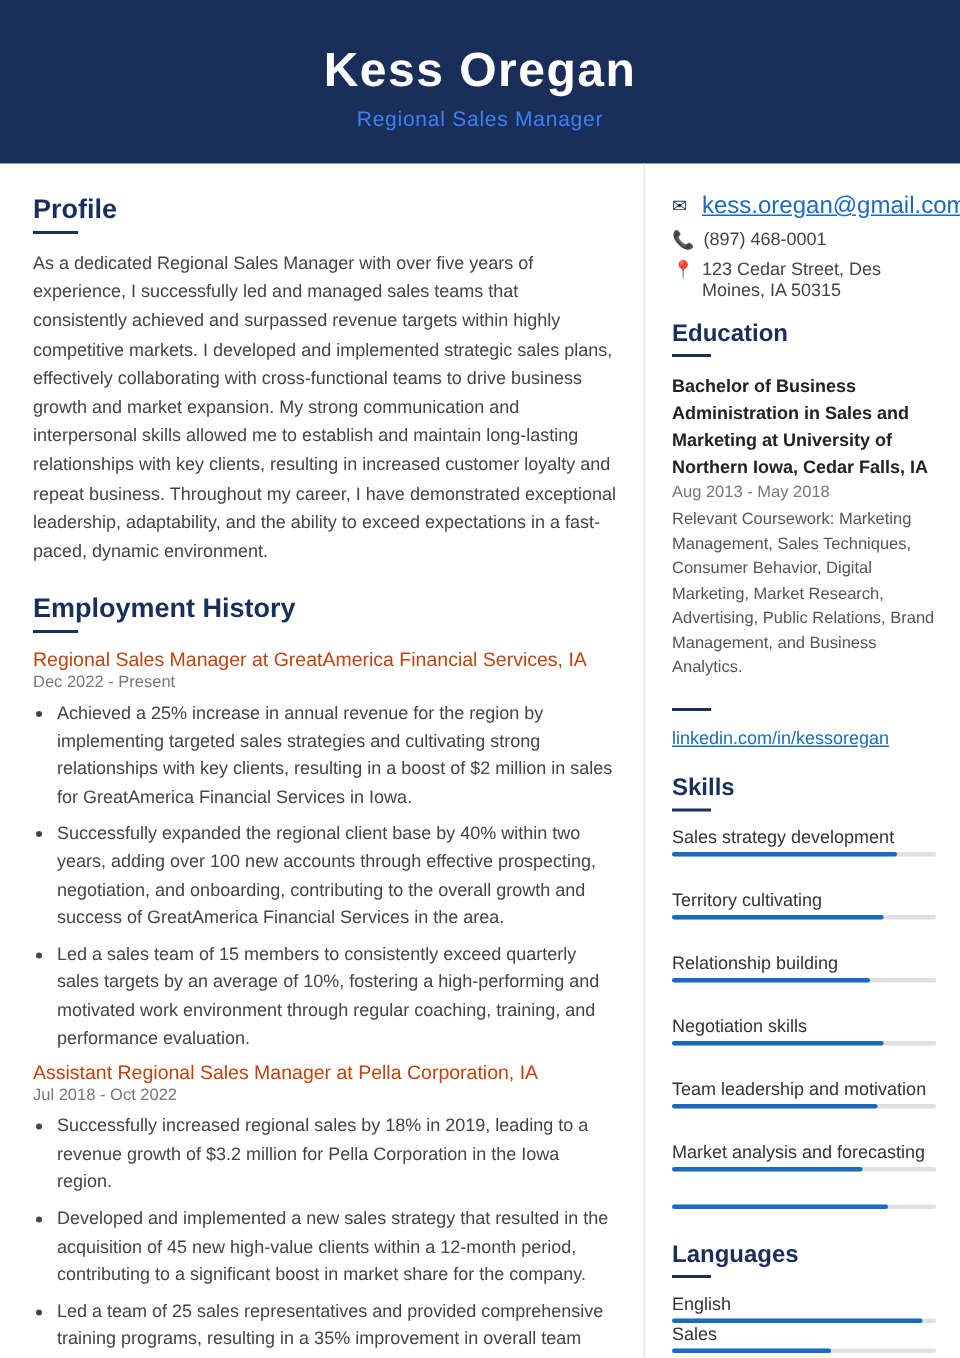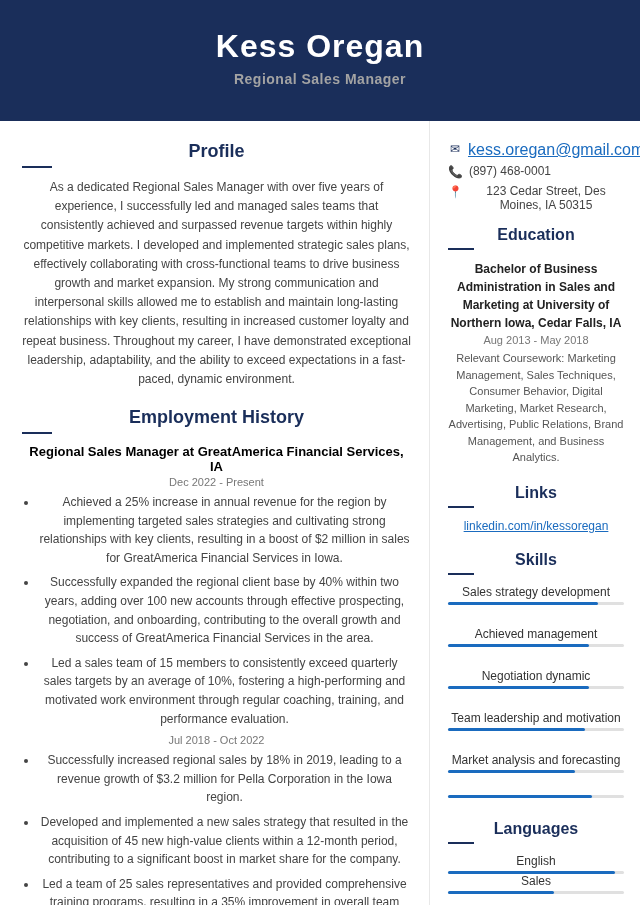--- a/index.html
+++ b/index.html
@@ -14,33 +14,32 @@
     }
     .page {
       width: 640px;
       background: #fff;
       min-height: 905px;
     }
     .header {
       background: #1a2e5a;
       color: #fff;
       text-align: center;
-      padding: 28px 20px 34px;
+      padding: 28px 20px 22px;
     }
     .header-name {
       font-size: 32px;
       font-weight: bold;
       letter-spacing: 1px;
       margin-bottom: 6px;
     }
     .header-title {
       font-size: 14px;
-      color: #a3a3a3;
+      color: #3b82f6;
       letter-spacing: 0.5px;
-      font-weight: bold;
     }
     .body {
       display: flex;
       flex-direction: row;
     }
     .left-col {
       flex: 1;
       padding: 20px 18px 20px 22px;
       border-right: 1px solid #e8e8e8;
     }
@@ -53,30 +52,30 @@
       font-weight: bold;
       color: #1a2e5a;
       margin-bottom: 4px;
     }
     .section-divider {
       border: none;
       border-top: 2px solid #1a2e5a;
       width: 30px;
       margin-bottom: 10px;
     }
-    .section { margin-bottom: 18px; text-align: center; }
+    .section { margin-bottom: 18px; }
     .profile-text {
       font-size: 12px;
       line-height: 1.6;
       color: #444;
     }
     .emp-job-title {
-      font-weight: bold;
+      font-weight: normal;
       font-size: 13px;
-      color: #000000;
+      color: #c2410c;
       margin-top: 0;
       margin-bottom: 2px;
     }
     .emp-date {
       font-size: 11px;
       color: #777;
       margin-bottom: 5px;
     }
     .emp-bullets {
       padding-left: 16px;
@@ -213,20 +212,21 @@
           <div class="emp-job-title">Regional Sales Manager at GreatAmerica Financial Services, IA</div>
           <div class="emp-date">Dec 2022 - Present</div>
           <ul class="emp-bullets">
             <li>Achieved a 25% increase in annual revenue for the region by implementing targeted sales strategies and cultivating strong relationships with key clients, resulting in a boost of $2 million in sales for GreatAmerica Financial Services in Iowa.</li>
             <li>Successfully expanded the regional client base by 40% within two years, adding over 100 new accounts through effective prospecting, negotiation, and onboarding, contributing to the overall growth and success of GreatAmerica Financial Services in the area.</li>
             <li>Led a sales team of 15 members to consistently exceed quarterly sales targets by an average of 10%, fostering a high-performing and motivated work environment through regular coaching, training, and performance evaluation.</li>
           </ul>
         </div>
 
         <div>
+          <div class="emp-job-title">Assistant Regional Sales Manager at Pella Corporation, IA</div>
           <div class="emp-date">Jul 2018 - Oct 2022</div>
           <ul class="emp-bullets">
             <li>Successfully increased regional sales by 18% in 2019, leading to a revenue growth of $3.2 million for Pella Corporation in the Iowa region.</li>
             <li>Developed and implemented a new sales strategy that resulted in the acquisition of 45 new high-value clients within a 12-month period, contributing to a significant boost in market share for the company.</li>
             <li>Led a team of 25 sales representatives and provided comprehensive training programs, resulting in a 35% improvement in overall team performance and a 20% increase in customer satisfaction ratings.</li>
           </ul>
         </div>
       </div>
 
     </div>
@@ -250,43 +250,48 @@
 
       <div class="section">
         <div class="right-section-title">Education</div>
         <hr class="right-divider">
         <div class="edu-degree">Bachelor of Business Administration in Sales and Marketing at University of Northern Iowa, Cedar Falls, IA</div>
         <div class="edu-date">Aug 2013 - May 2018</div>
         <div class="edu-coursework">Relevant Coursework: Marketing Management, Sales Techniques, Consumer Behavior, Digital Marketing, Market Research, Advertising, Public Relations, Brand Management, and Business Analytics.</div>
       </div>
 
       <div class="section">
-        <div class="right-section-title">Links</div>
         <hr class="right-divider">
         <a class="link-item" href="#">linkedin.com/in/kessoregan</a>
       </div>
 
       <div class="section">
         <div class="right-section-title">Skills</div>
         <hr class="right-divider">
 
         <div class="skill-item">
           <div class="skill-label">Sales strategy development</div>
           <div class="skill-bar-bg">
             <div class="skill-bar-fill" style="width:85%"></div>
           </div>
         </div>
         <div class="skill-item">
-          <div class="skill-label">Achieved management</div>
+          <div class="skill-label">Territory cultivating</div>
           <div class="skill-bar-bg">
             <div class="skill-bar-fill" style="width:80%"></div>
           </div>
         </div>
         <div class="skill-item">
-          <div class="skill-label">Negotiation dynamic</div>
+          <div class="skill-label">Relationship building</div>
+          <div class="skill-bar-bg">
+            <div class="skill-bar-fill" style="width:75%"></div>
+          </div>
+        </div>
+        <div class="skill-item">
+          <div class="skill-label">Negotiation skills</div>
           <div class="skill-bar-bg">
             <div class="skill-bar-fill" style="width:80%"></div>
           </div>
         </div>
         <div class="skill-item">
           <div class="skill-label">Team leadership and motivation</div>
           <div class="skill-bar-bg">
             <div class="skill-bar-fill" style="width:78%"></div>
           </div>
         </div>

